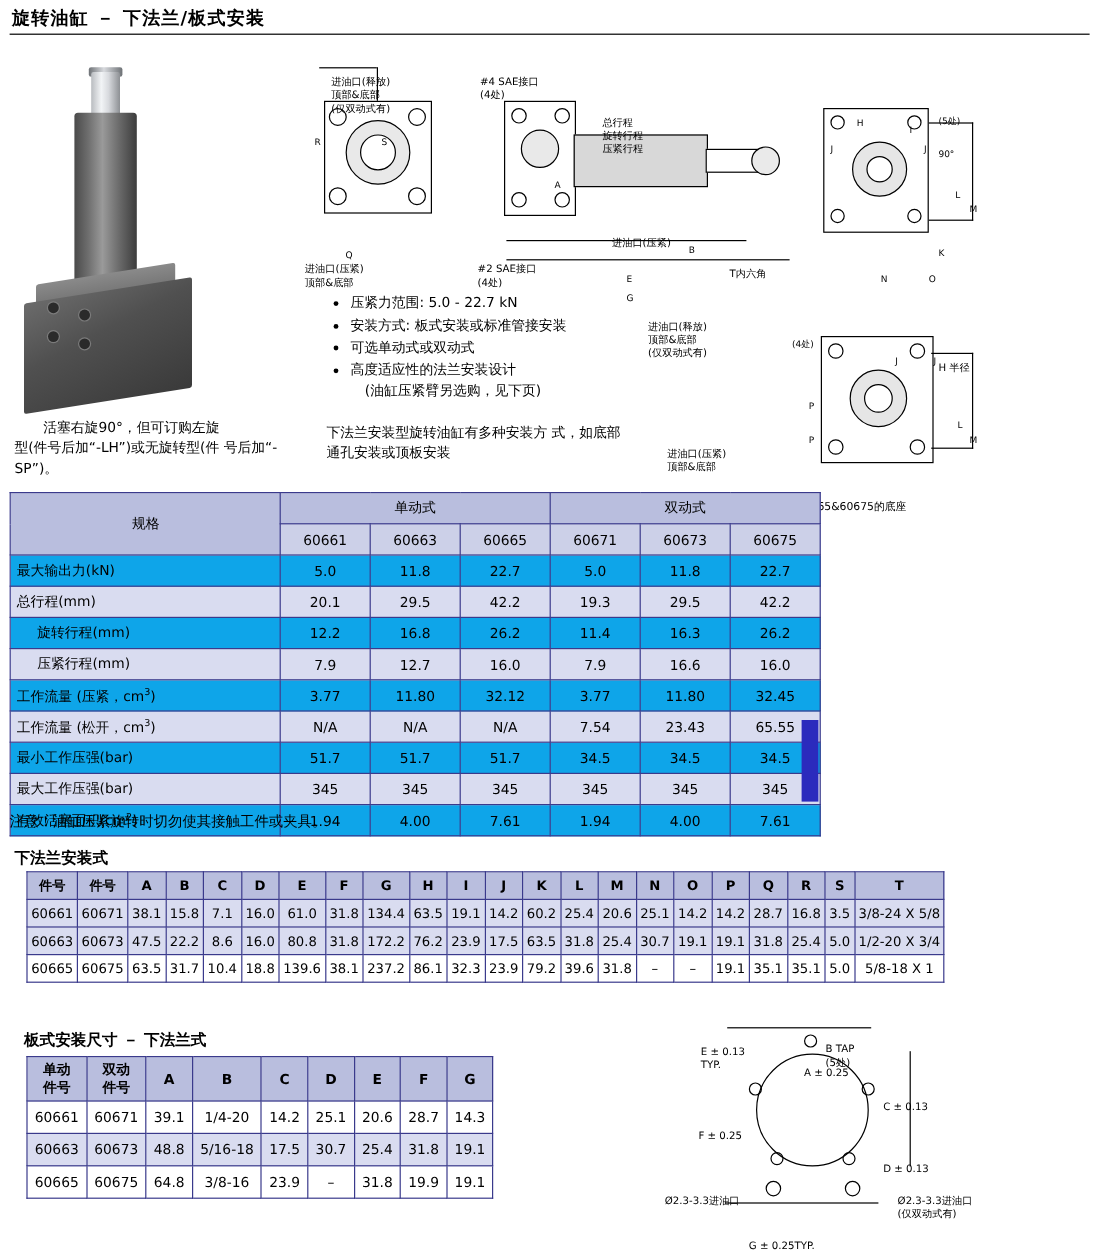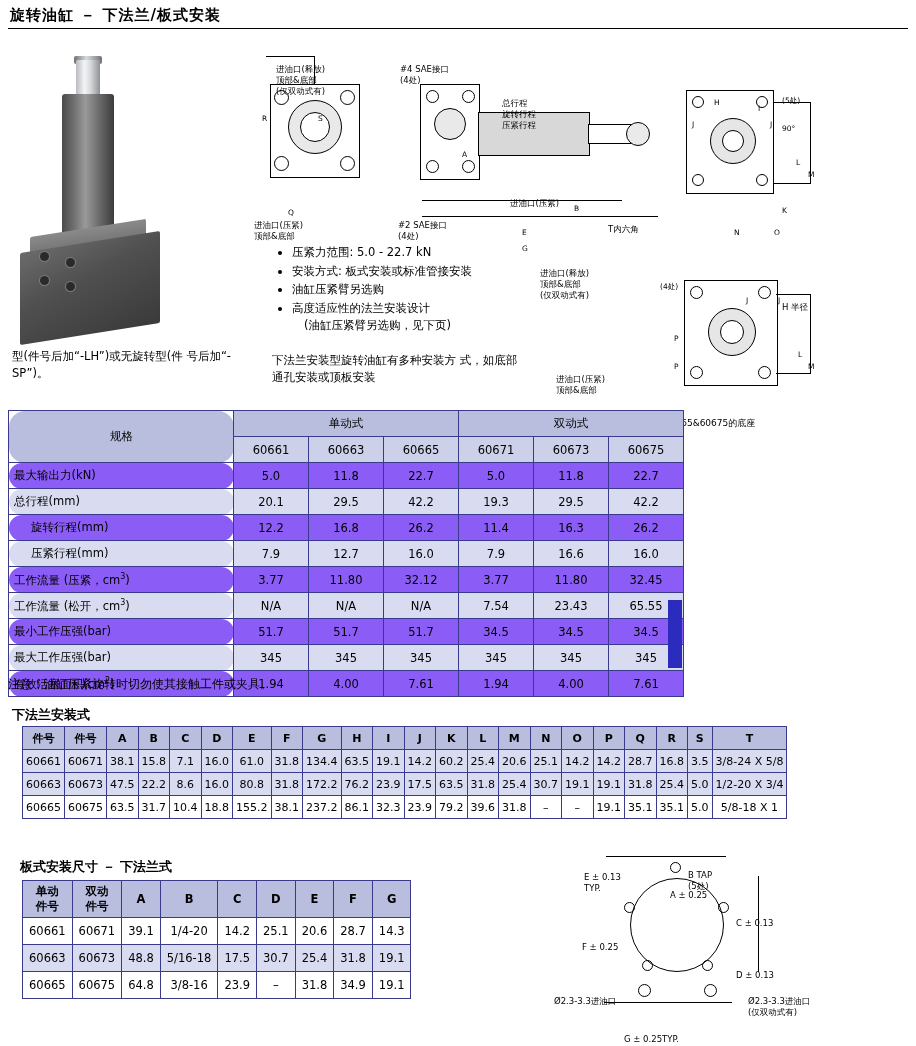--- a/index.html
+++ b/index.html
@@ -99,26 +99,26 @@
     font-size:11.5px;
   }
   .spec td,.spec th{
     border:1px solid #3a3a8c;
     padding:3px 4px;
     text-align:center;
     height:19px;
     font-weight:normal;
   }
   .spec .rowhead{
-    text-align:left;padding-left:5px;width:198px;border-radius:16px;
+    text-align:left;padding-left:5px;width:198px;
   }
   .spec .rowhead.ind{padding-left:22px;}
   .hdr-dark{background:#b9bede;font-weight:bold;}
   .hdr-mid{background:#ccd0e8;font-weight:bold;}
-  .rowA{background:#8b5cf6;}
+  .rowA{background:#0ea5e9;}
   .rowB{background:#d9dcf0;}
   .blue-bar{
     position:absolute;left:668px;top:600px;width:14px;height:68px;background:#2b2bbd;
   }
   .note-red{
     position:absolute;left:8px;top:676px;font-size:12px;
   }
 
   
   .sec-title{
@@ -167,20 +167,21 @@
     <div class="body"></div>
     <div class="base2"></div>
     <div class="base"></div>
     <div class="hole" style="left:26px;top:216px;"></div>
     <div class="hole" style="left:52px;top:222px;"></div>
     <div class="hole" style="left:26px;top:240px;"></div>
     <div class="hole" style="left:52px;top:246px;"></div>
   </div>
 
   <div class="photo-caption">
+    <span class="indent">活塞右旋90°，但可订购左旋</span>
     <span>型(件号后加“-LH”)或无旋转型(件</span>
     <span>号后加“-SP”)。</span>
   </div>
 
   <div class="drawings">
 
     <div class="box fill-white" style="left:48px;top:52px;width:88px;height:92px;"></div>
     <div class="circ" style="left:66px;top:68px;width:52px;height:52px;background:#e9e9e9;"></div>
     <div class="circ" style="left:78px;top:80px;width:28px;height:28px;background:#fff;"></div>
     <div class="circ" style="left:52px;top:58px;width:13px;height:13px;"></div>
@@ -297,21 +298,21 @@
     </div>
     <div class="dwg-label" style="left:442px;top:360px;font-size:9px;">
       <span>60665&amp;60675的底座</span>
     </div>
   </div>
 
   <div class="bullets">
     <ul>
       <li>压紧力范围: 5.0 - 22.7 kN</li>
       <li>安装方式: 板式安装或标准管接安装</li>
-      <li>油缸压紧臂另选购</li>
+      <li>可选单动式或双动式</li>
       <li>
         <span>高度适应性的法兰安装设计</span>
         <span class="sub-note">(油缸压紧臂另选购，见下页)</span>
       </li>
     </ul>
   </div>
 
   <div class="mount-note">
     <span>下法兰安装型旋转油缸有多种安装方</span>
     <span>式，如底部通孔安装或顶板安装</span>
@@ -496,21 +497,21 @@
         <td>5.0</td>
         <td>1/2-20 X 3/4</td>
       </tr>
       <tr class="rowA">
         <td>60665</td>
         <td>60675</td>
         <td>63.5</td>
         <td>31.7</td>
         <td>10.4</td>
         <td>18.8</td>
-        <td>155.2</td>
+        <td>139.6</td>
         <td>38.1</td>
         <td>237.2</td>
         <td>86.1</td>
         <td>32.3</td>
         <td>23.9</td>
         <td>79.2</td>
         <td>39.6</td>
         <td>31.8</td>
         <td>–</td>
         <td>–</td>
@@ -567,21 +568,21 @@
         <td>19.1</td>
       </tr>
       <tr class="rowA">
         <td>60665</td>
         <td>60675</td>
         <td>64.8</td>
         <td>3/8-16</td>
         <td>23.9</td>
         <td>–</td>
         <td>31.8</td>
-        <td>34.9</td>
+        <td>19.9</td>
         <td>19.1</td>
       </tr>
     </tbody>
   </table>
 
   <div class="botdwg">
     <div class="circ" style="left:110px;top:32px;width:92px;height:92px;background:#fff;"></div>
     <div class="circ" style="left:150px;top:16px;width:9px;height:9px;"></div>
     <div class="circ" style="left:104px;top:56px;width:9px;height:9px;"></div>
     <div class="circ" style="left:198px;top:56px;width:9px;height:9px;"></div>

